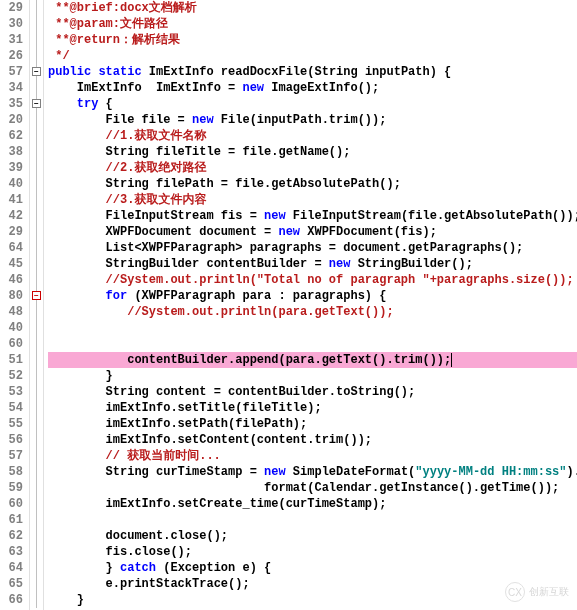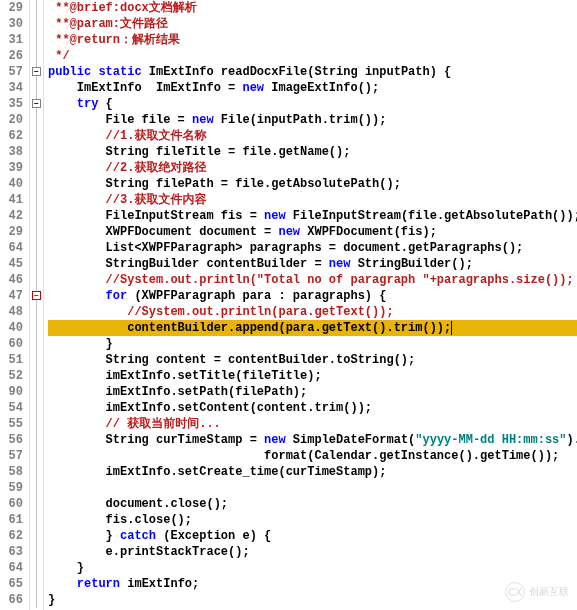--- a/index.html
+++ b/index.html
@@ -58,21 +58,21 @@
   background: #ffffff;
   padding-left: 4px;
   white-space: pre;
   overflow: hidden;
 }
 .line {
   height: 16px;
   line-height: 16px;
 }
 .gutter .line { padding-right: 2px; }
-.highlight-line { background: #eab308; }
+.highlight-line { background: #f9a8d4; margin-top: 32px; }
 .c-green { color: #b91c1c; }
 .c-blue { color: #0000ff; }
 .c-black { color: #000000; }
 .c-str { color: #008080; }
 .cursor {
   display: inline-block;
   width: 1px;
   height: 14px;
   background: #000;
   vertical-align: middle;
@@ -119,27 +119,27 @@
       <div class="line">62</div>
       <div class="line">38</div>
       <div class="line">39</div>
       <div class="line">40</div>
       <div class="line">41</div>
       <div class="line">42</div>
       <div class="line">29</div>
       <div class="line">64</div>
       <div class="line">45</div>
       <div class="line">46</div>
-      <div class="line">47</div>
+      <div class="line">80</div>
       <div class="line">48</div>
       <div class="line">40</div>
       <div class="line">60</div>
       <div class="line">51</div>
       <div class="line">52</div>
-      <div class="line">90</div>
+      <div class="line">53</div>
       <div class="line">54</div>
       <div class="line">55</div>
       <div class="line">56</div>
       <div class="line">57</div>
       <div class="line">58</div>
       <div class="line">59</div>
       <div class="line">60</div>
       <div class="line">61</div>
       <div class="line">62</div>
       <div class="line">63</div>

